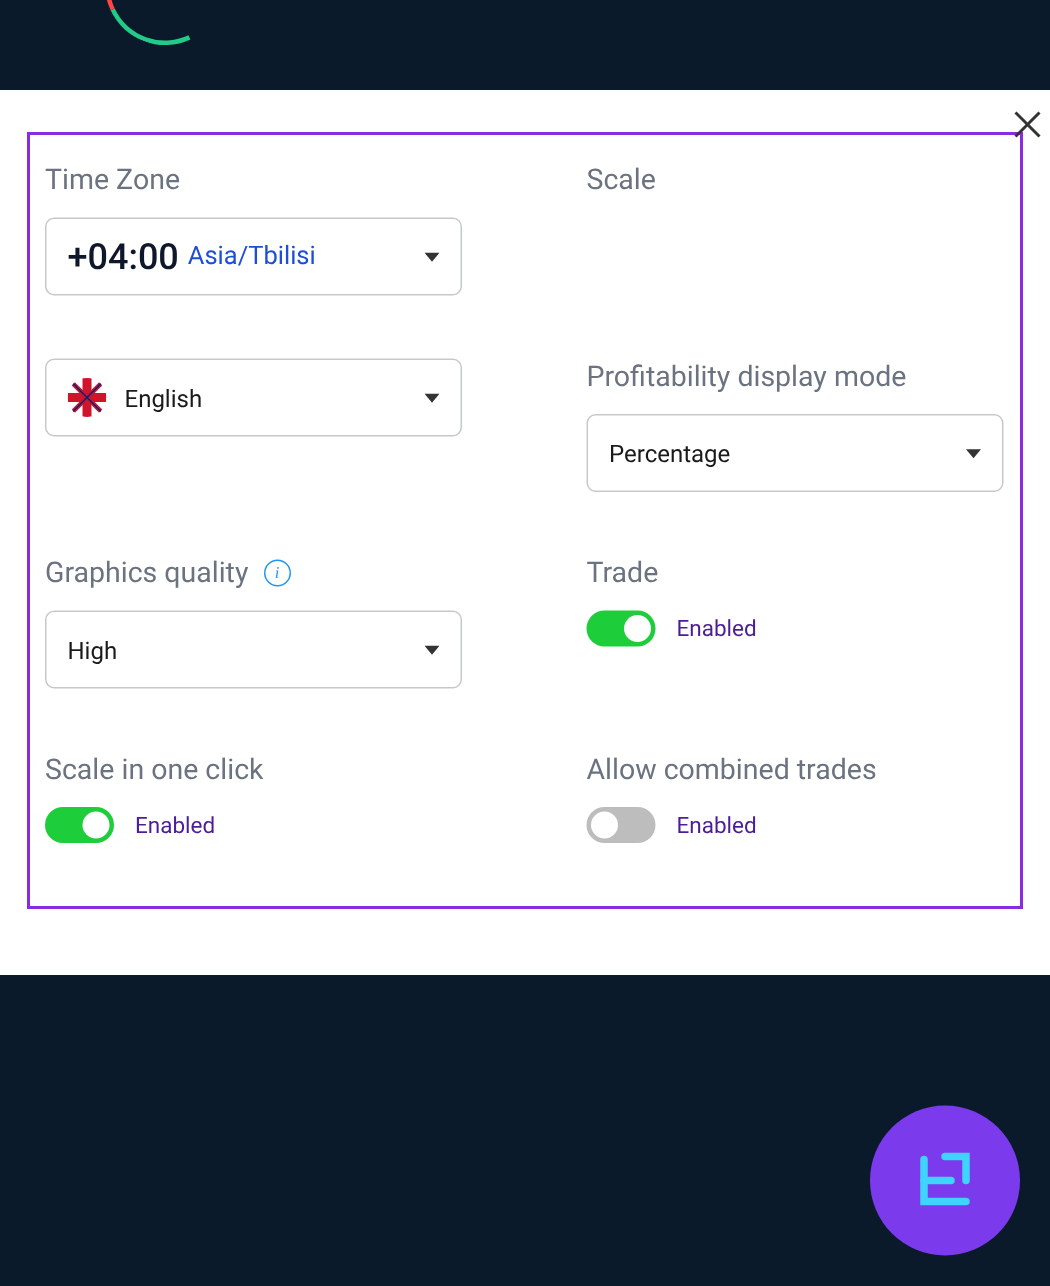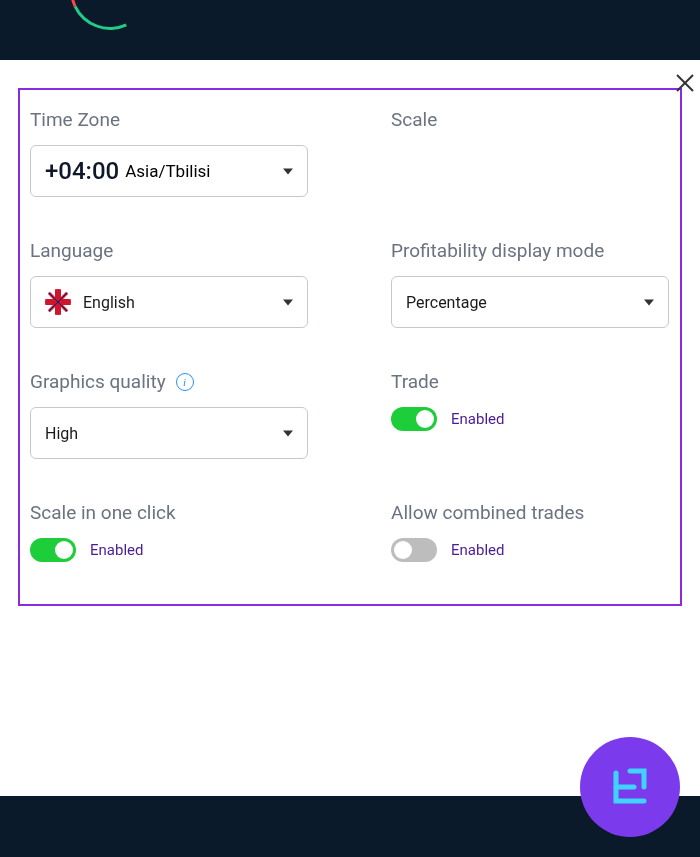--- a/index.html
+++ b/index.html
@@ -29,21 +29,21 @@
       left: 0;
       right: 0;
       bottom: 0;
       background: #0a1a2a;
     }
     .modal {
       position: absolute;
       top: 60px;
       left: 0;
       right: 0;
-      height: 736px;
+      height: 590px;
       background: #ffffff;
       padding: 28px 18px;
     }
     .close-btn {
       position: absolute;
       top: 68px;
       right: 0;
       width: 30px;
       height: 30px;
       display: flex;
@@ -94,21 +94,21 @@
       color: #1a1a1a;
       font-size: 16px;
       font-weight: 400;
     }
     .select-value-bold {
       color: #0f172a;
       font-size: 24px;
       font-weight: 500;
     }
     .select-sub {
-      color: #000000;
+      color: #1d4ed8;
       font-size: 17px;
       margin-left: 6px;
     }
     .select-arrow {
       position: absolute;
       right: 14px;
       top: 50%;
       transform: translateY(-50%);
     }
     .select-arrow svg {
@@ -242,21 +242,20 @@
             </svg>
         </span>
       </div>
     </div>
 
     <div class="field">
       <div class="field-label">Scale</div>
     </div>
 
     <div class="field">
-      <div class="field-label">Language</div>
       <div class="select-box">
         <span class="flag-icon">
           <svg viewBox="0 0 26 26" width="26" height="26">
             <circle cx="13" cy="13" r="13" fill="#fff"></circle>
             <rect x="0" y="10" width="26" height="6" fill="#cf142b"></rect>
             <rect x="10" y="0" width="6" height="26" fill="#cf142b"></rect>
             <line x1="0" y1="0" x2="26" y2="26" stroke="#cf142b" stroke-width="3"></line>
             <line x1="26" y1="0" x2="0" y2="26" stroke="#cf142b" stroke-width="3"></line>
             <line x1="0" y1="0" x2="26" y2="26" stroke="#00247d" stroke-width="1"></line>
             <line x1="26" y1="0" x2="0" y2="26" stroke="#00247d" stroke-width="1"></line>

